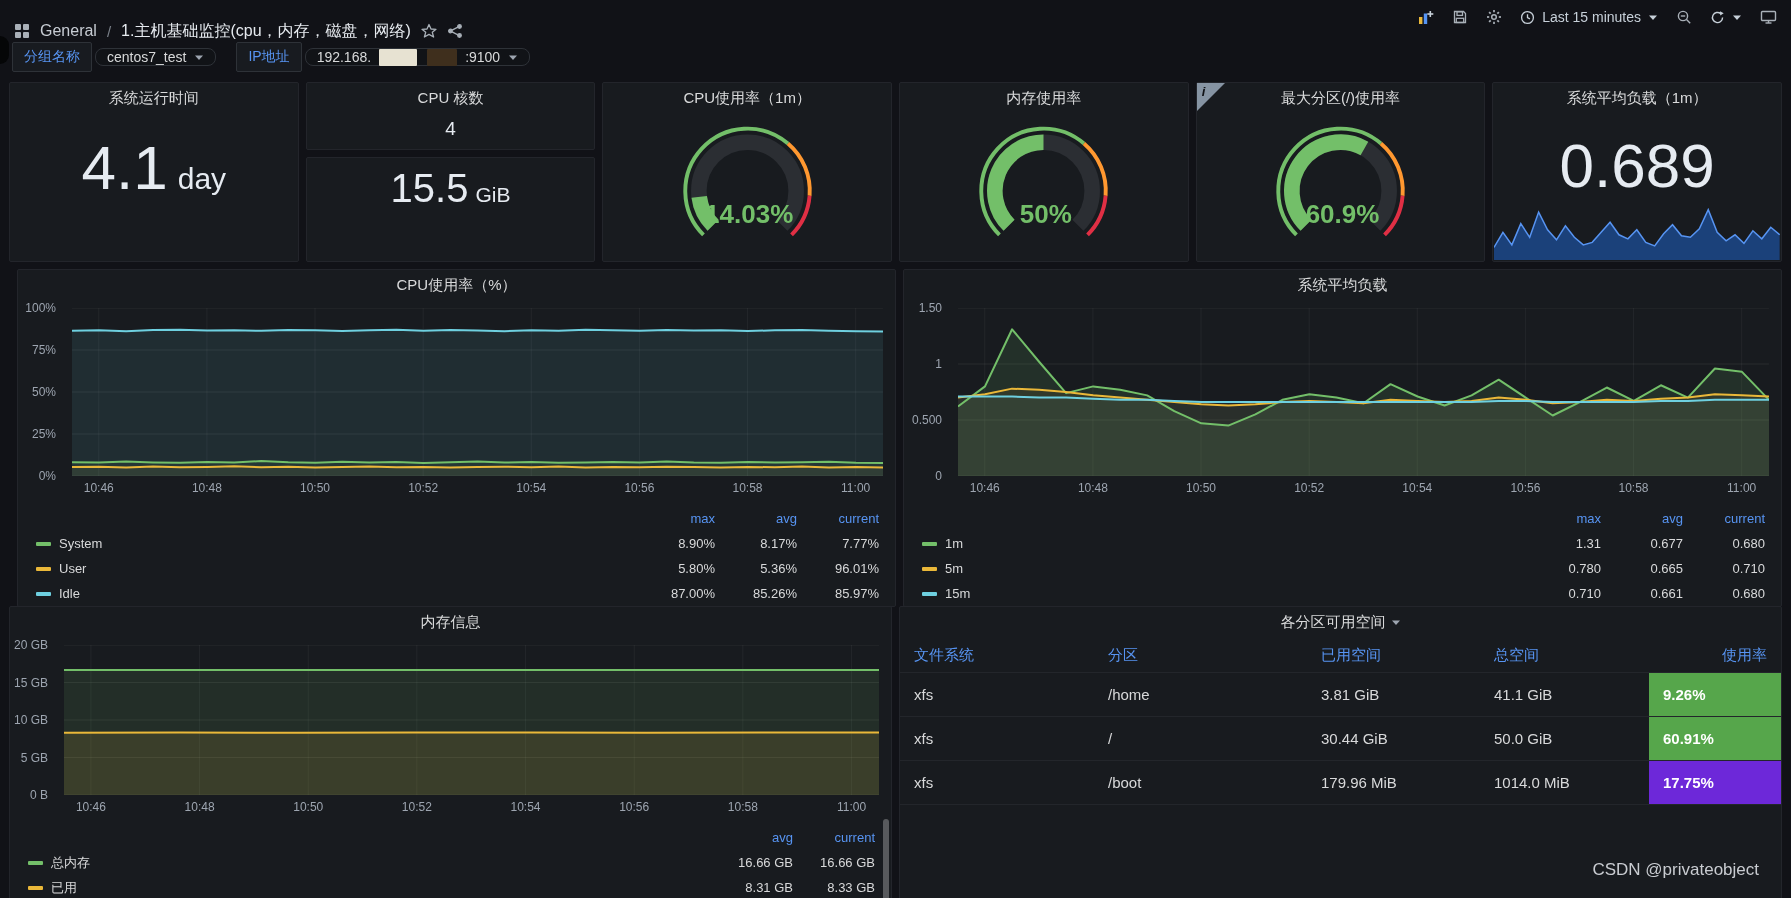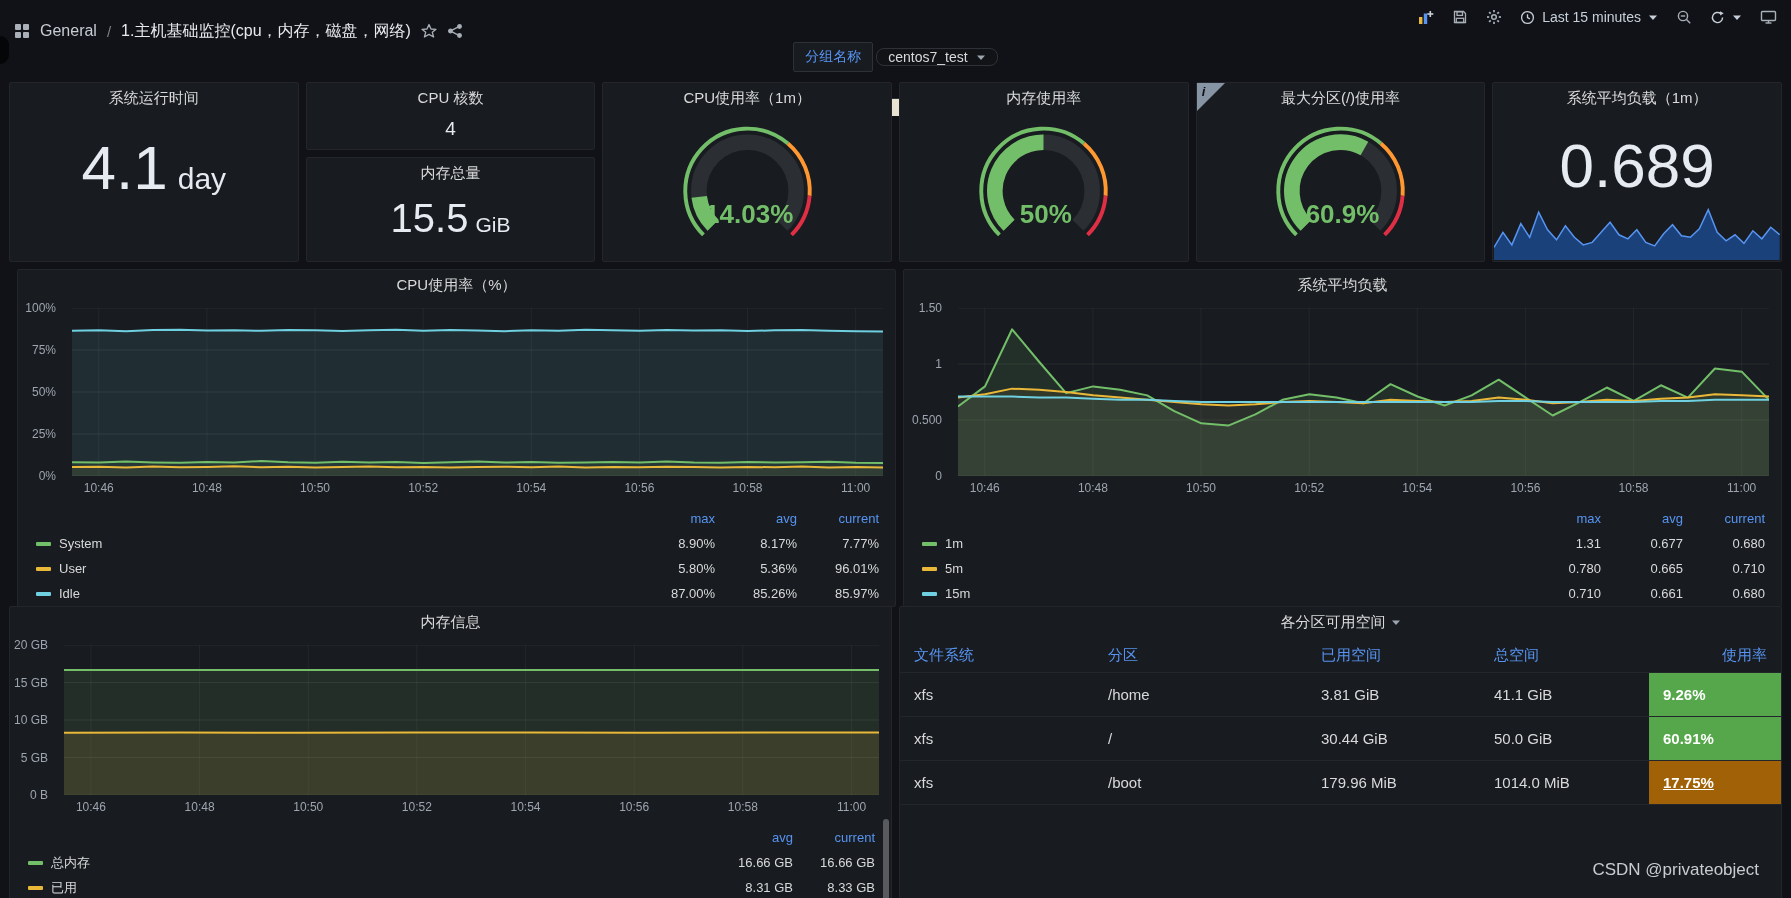--- a/index.html
+++ b/index.html
@@ -18,21 +18,21 @@
   .icon{display:inline-flex; align-items:center; justify-content:center; color:#a9b0b8; cursor:pointer;}
   .icon svg{display:block;}
   .crumb{font-size:16px; color:#c7ccd3;}
   .crumb-sep{color:#7b818a; font-size:15px;}
   .dash-title{font-size:16px; color:#e6eaef; font-weight:500;}
   .nav-right{margin-left:auto; display:flex; align-items:center; gap:18px;}
   .nav-btn{display:flex; align-items:center; gap:7px; color:#c7d0d9; font-size:14px; cursor:pointer;}
   .menu-notch{position:absolute; left:0; top:36px; width:9px; height:28px; background:#050607; border-radius:0 14px 14px 0;}
 
   
-  .subbar{display:flex; align-items:center; gap:20px; padding:8px 12px; height:46px;flex-direction:column;}
+  .subbar{display:flex; align-items:center; gap:20px; padding:8px 12px; height:46px;}
   .var-group{display:flex; align-items:center; gap:3px;}
   .var-label{height:30px; display:flex; align-items:center; padding:0 11px; font-size:14px; color:var(--link);
     background:#181b20; border:1px solid #2e3238; border-radius:2px;}
   .var-value{height:18px; display:flex; align-items:center; gap:8px; padding:0 11px; font-size:14px; color:#d8d9da;
     background:#111317; border:1px solid #2e3238; border-radius:8px; cursor:pointer;}
   .redact-a{display:inline-block; width:38px; height:17px; background:#e7e2d2; border-radius:1px;}
   .redact-b{display:inline-block; width:30px; height:17px; background:#3f2f1d; border-radius:1px; margin-left:2px;}
 
   
   .dash{padding:2px 9px 0;}
@@ -250,21 +250,20 @@
           <span class="big-unit">day</span>
         </div>
       </div>
 
       <div class="stack">
         <div class="panel top">
           <div class="panel-title">CPU 核数</div>
           <div class="small-stat">4</div>
         </div>
         <div class="panel bottom mem-total">
-          <div class="panel-title">内存总量</div>
           <div class="big-row">
             <span class="mid-num">15.5</span>
             <span class="mid-unit">GiB</span>
           </div>
         </div>
       </div>
 
       <div class="panel">
         <div class="panel-title">CPU使用率（1m）</div>
         <div class="gauge-wrap">
@@ -574,21 +573,21 @@
               <div class="td">/</div>
               <div class="td">30.44 GiB</div>
               <div class="td">50.0 GiB</div>
               <div class="td td-usage" style="background: rgb(86, 166, 75);">60.91%</div>
             </div>
             <div class="tr">
               <div class="td">xfs</div>
               <div class="td">/boot</div>
               <div class="td">179.96 MiB</div>
               <div class="td">1014.0 MiB</div>
-              <div class="td td-usage" style="background: #a16207; text-decoration: underline;">17.75%</div>
+              <div class="td td-usage" style="background: #6d28d9;">17.75%</div>
             </div>
           </div>
       </div>
     </div>
   </div>
 
   <div class="watermark">CSDN @privateobject</div>
 </div>
 
 </body></html>

